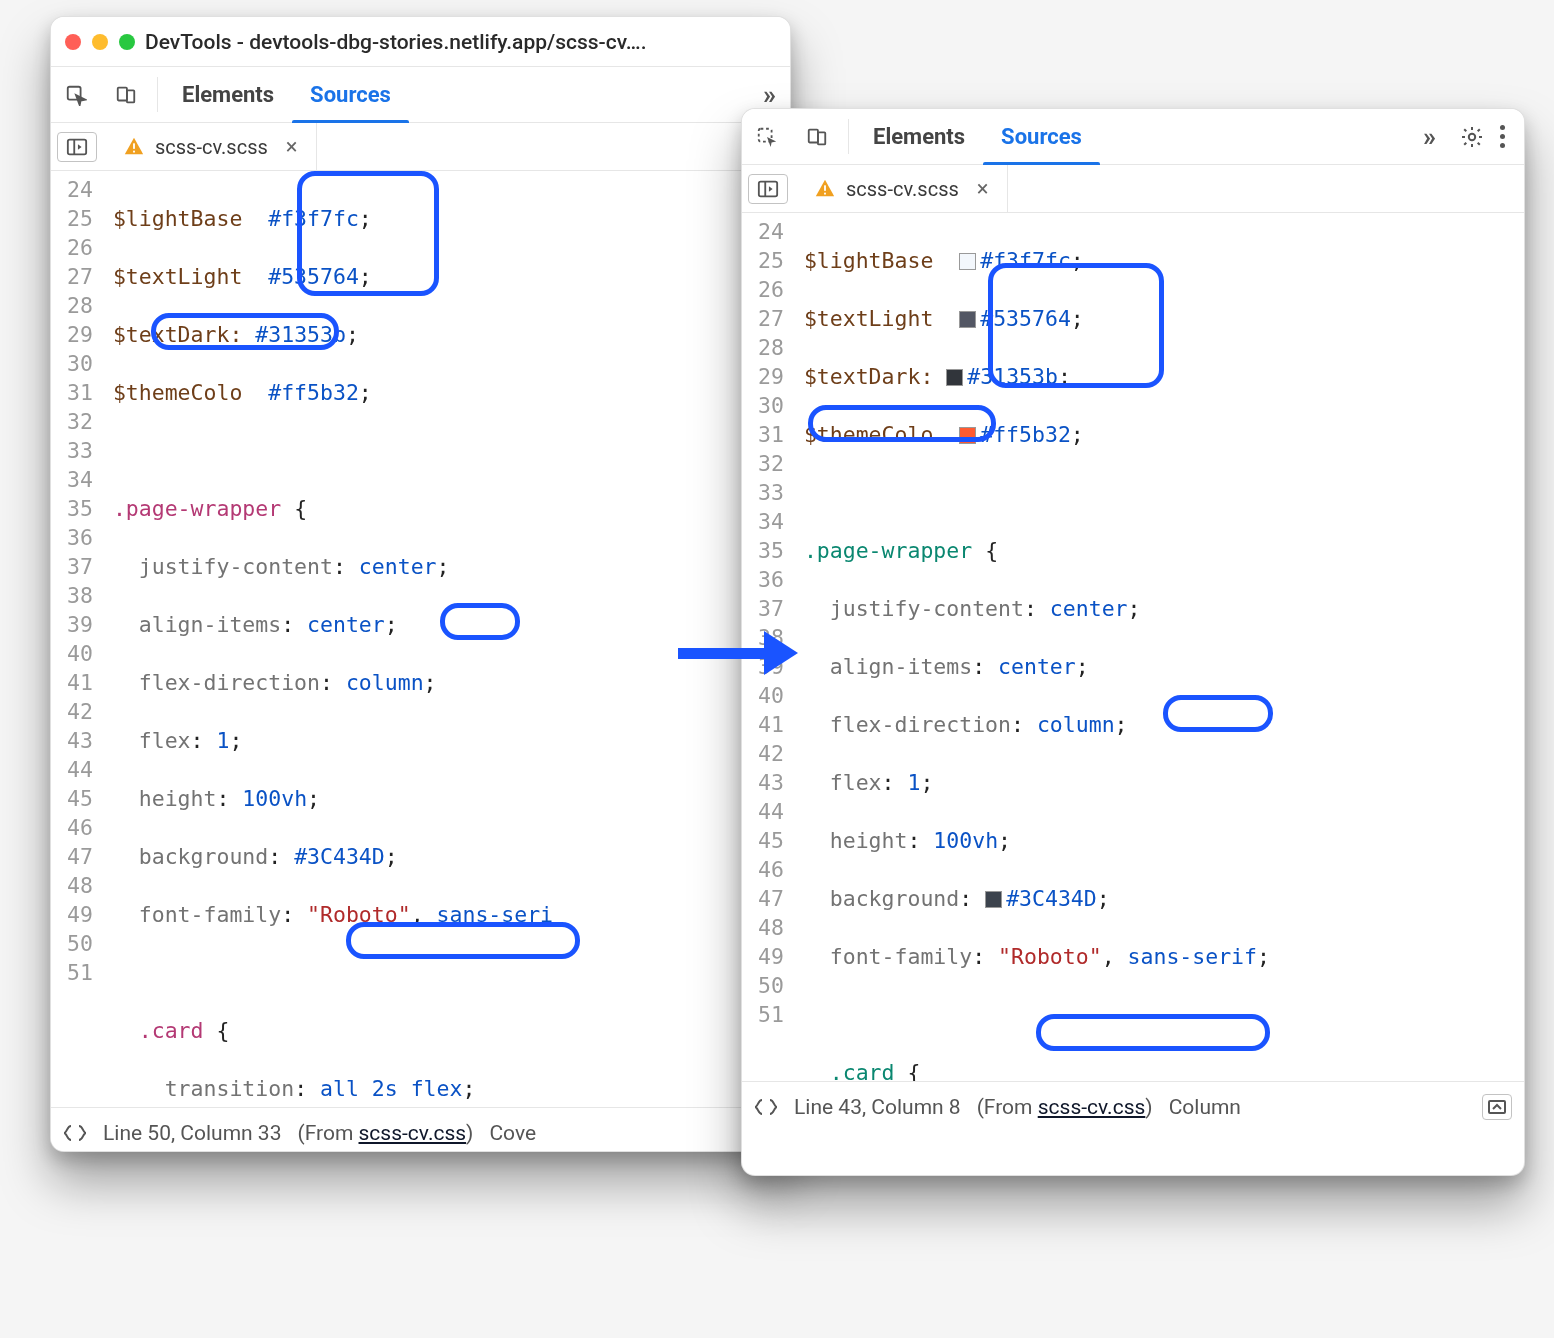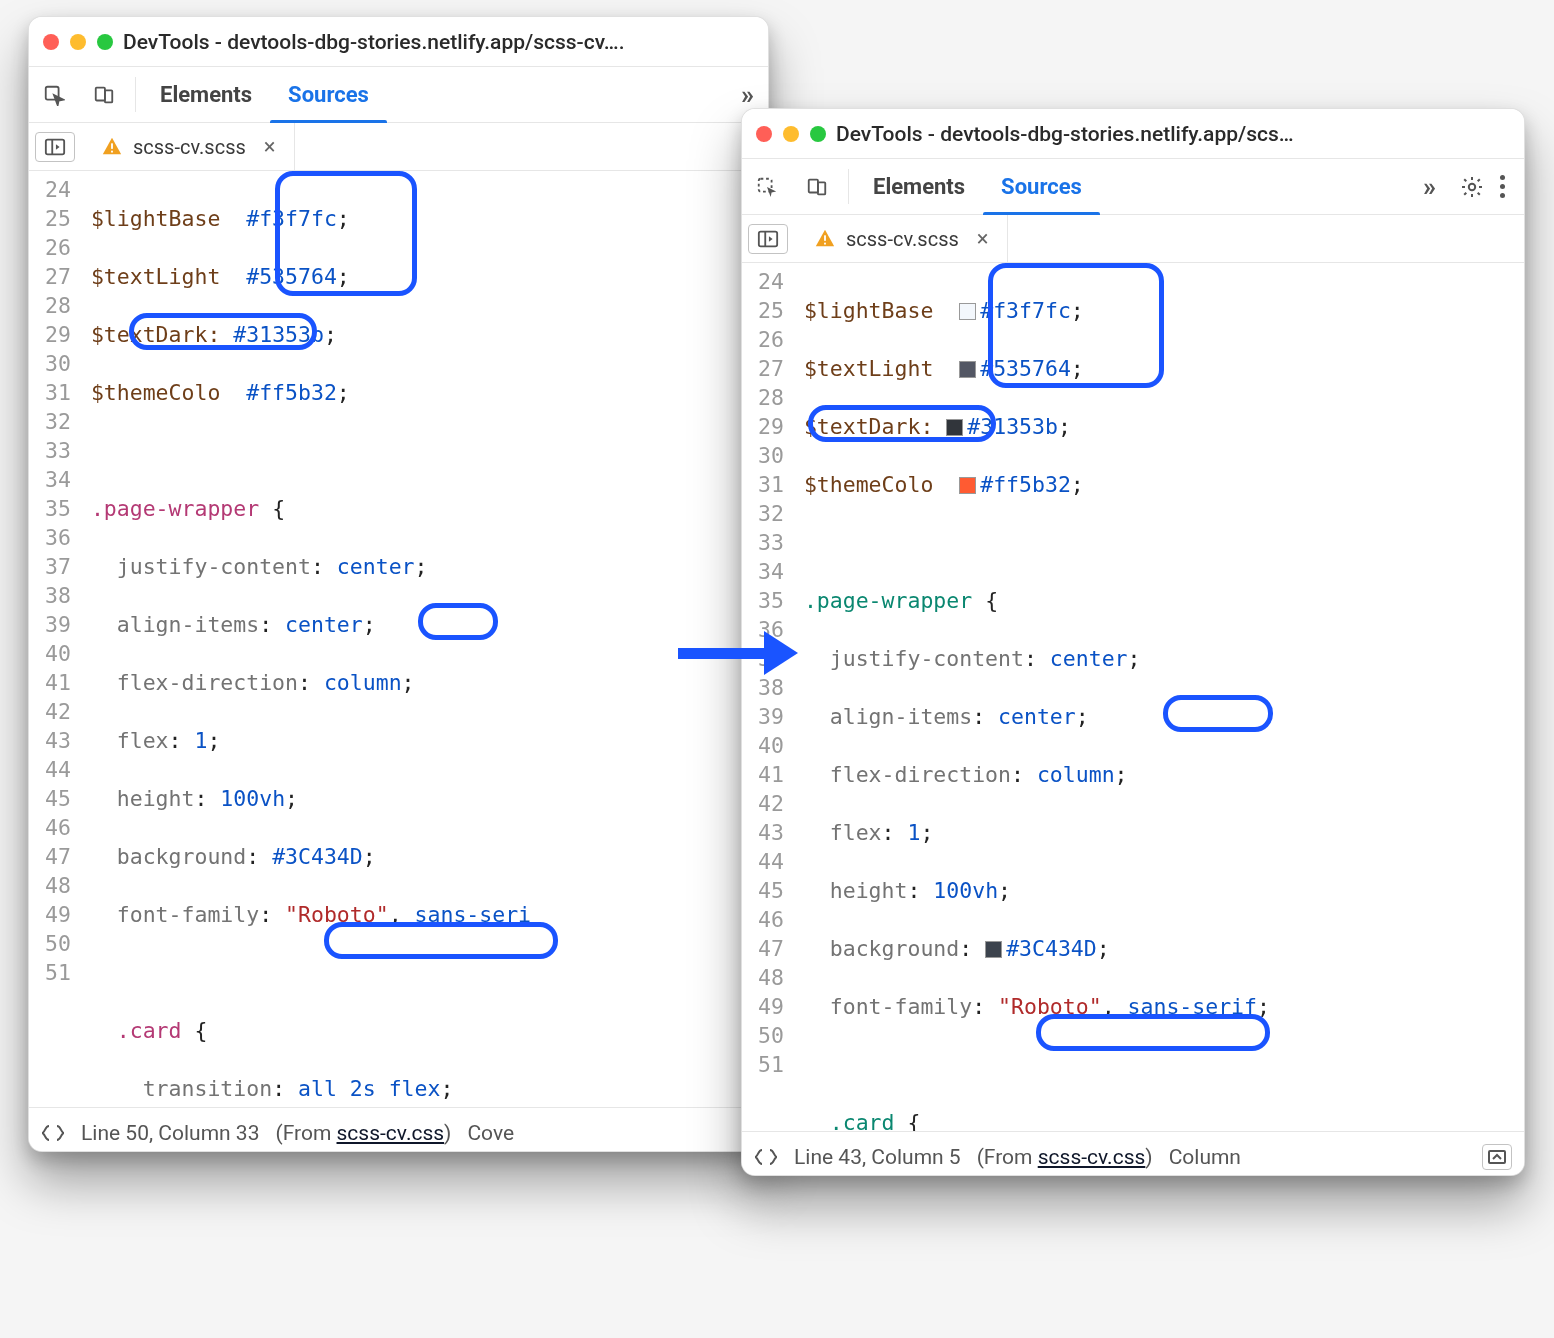--- a/index.html
+++ b/index.html
@@ -12,21 +12,21 @@
     overflow: hidden;
   }
   .window {
     position: absolute;
     background: #fff;
     border-radius: 14px;
     box-shadow: 0 30px 50px rgba(0,0,0,0.35), 0 8px 18px rgba(0,0,0,0.2);
     overflow: hidden;
     border: 1px solid rgba(0,0,0,0.12);
   }
-  .win1 { left: 28px; top: 16px; width: 741px; height: 1136px; }
+  .win1 { left: 50px; top: 16px; width: 741px; height: 1136px; }
   .win2 { left: 741px; top: 108px; width: 784px; height: 1068px; }
   .titlebar {
     height: 50px;
     display: flex;
     align-items: center;
     gap: 10px;
     padding: 0 14px;
     background: #fff;
     border-bottom: 1px solid #e6e6e6;
   }
@@ -221,28 +221,20 @@
     <span>Cove</span>
   </div>
 
   <div class="hl" style="left:246px; top:154px; width:142px; height:125px;"></div>
   <div class="hl" style="left:100px; top:296px; width:188px; height:37px;"></div>
   <div class="hl" style="left:389px; top:586px; width:80px; height:37px;"></div>
   <div class="hl" style="left:295px; top:905px; width:234px; height:37px;"></div>
 </div>
 
 <div class="window win2">
-  <div class="titlebar">
-    <div class="traffic">
-      <div class="dot red"></div>
-      <div class="dot yellow"></div>
-      <div class="dot green"></div>
-    </div>
-    <div class="wtitle">DevTools - devtools-dbg-stories.netlify.app/scs…</div>
-  </div>
   <div class="toolbar">
     <div class="tb-btn">
       <svg class="iconsvg" viewBox="0 0 24 24" fill="none" stroke="#555" stroke-width="2" stroke-dasharray="3 3">
           <rect x="3" y="3" width="14" height="14" rx="2"></rect>
           <path d="M12 12 L22 17 L17 18 L16 23 Z" fill="#555" stroke="none"></path>
         </svg>
     </div>
     <div class="tb-btn">
       <svg class="iconsvg" viewBox="0 0 24 24" fill="none" stroke="#555" stroke-width="2">
           <rect x="3" y="4" width="10" height="14" rx="1"></rect>
@@ -351,21 +343,21 @@
 
     </div>
   </div>
   <div class="statusbar">
     <span>
         <svg width="24" height="20" viewBox="0 0 24 20" fill="none" stroke="#555" stroke-width="2">
           <path d="M8 3 C4 3 4 10 1 10 C4 10 4 17 8 17"></path>
           <path d="M16 3 C20 3 20 10 23 10 C20 10 20 17 16 17"></path>
         </svg>
       </span>
-    <span>Line 43, Column 5</span>
+    <span>Line 43, Column 8</span>
     <span><span>(From </span><a>scss-cv.css</a><span>)</span></span>
     <span>Column</span>
     <span class="bottom-btn">
         <svg width="18" height="14" viewBox="0 0 18 14" fill="none" stroke="#555" stroke-width="2">
           <rect x="1" y="1" width="16" height="12" rx="1"></rect>
           <path d="M5 9 L9 5 L13 9"></path>
         </svg>
       </span>
   </div>
 

